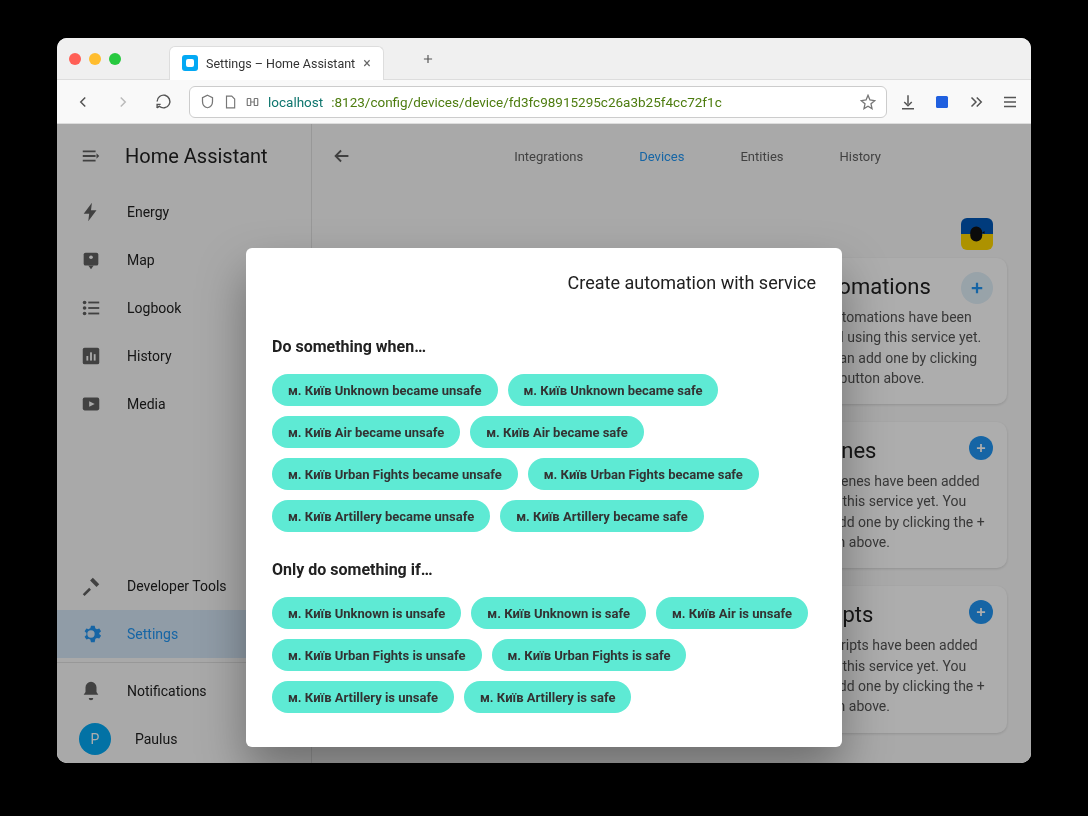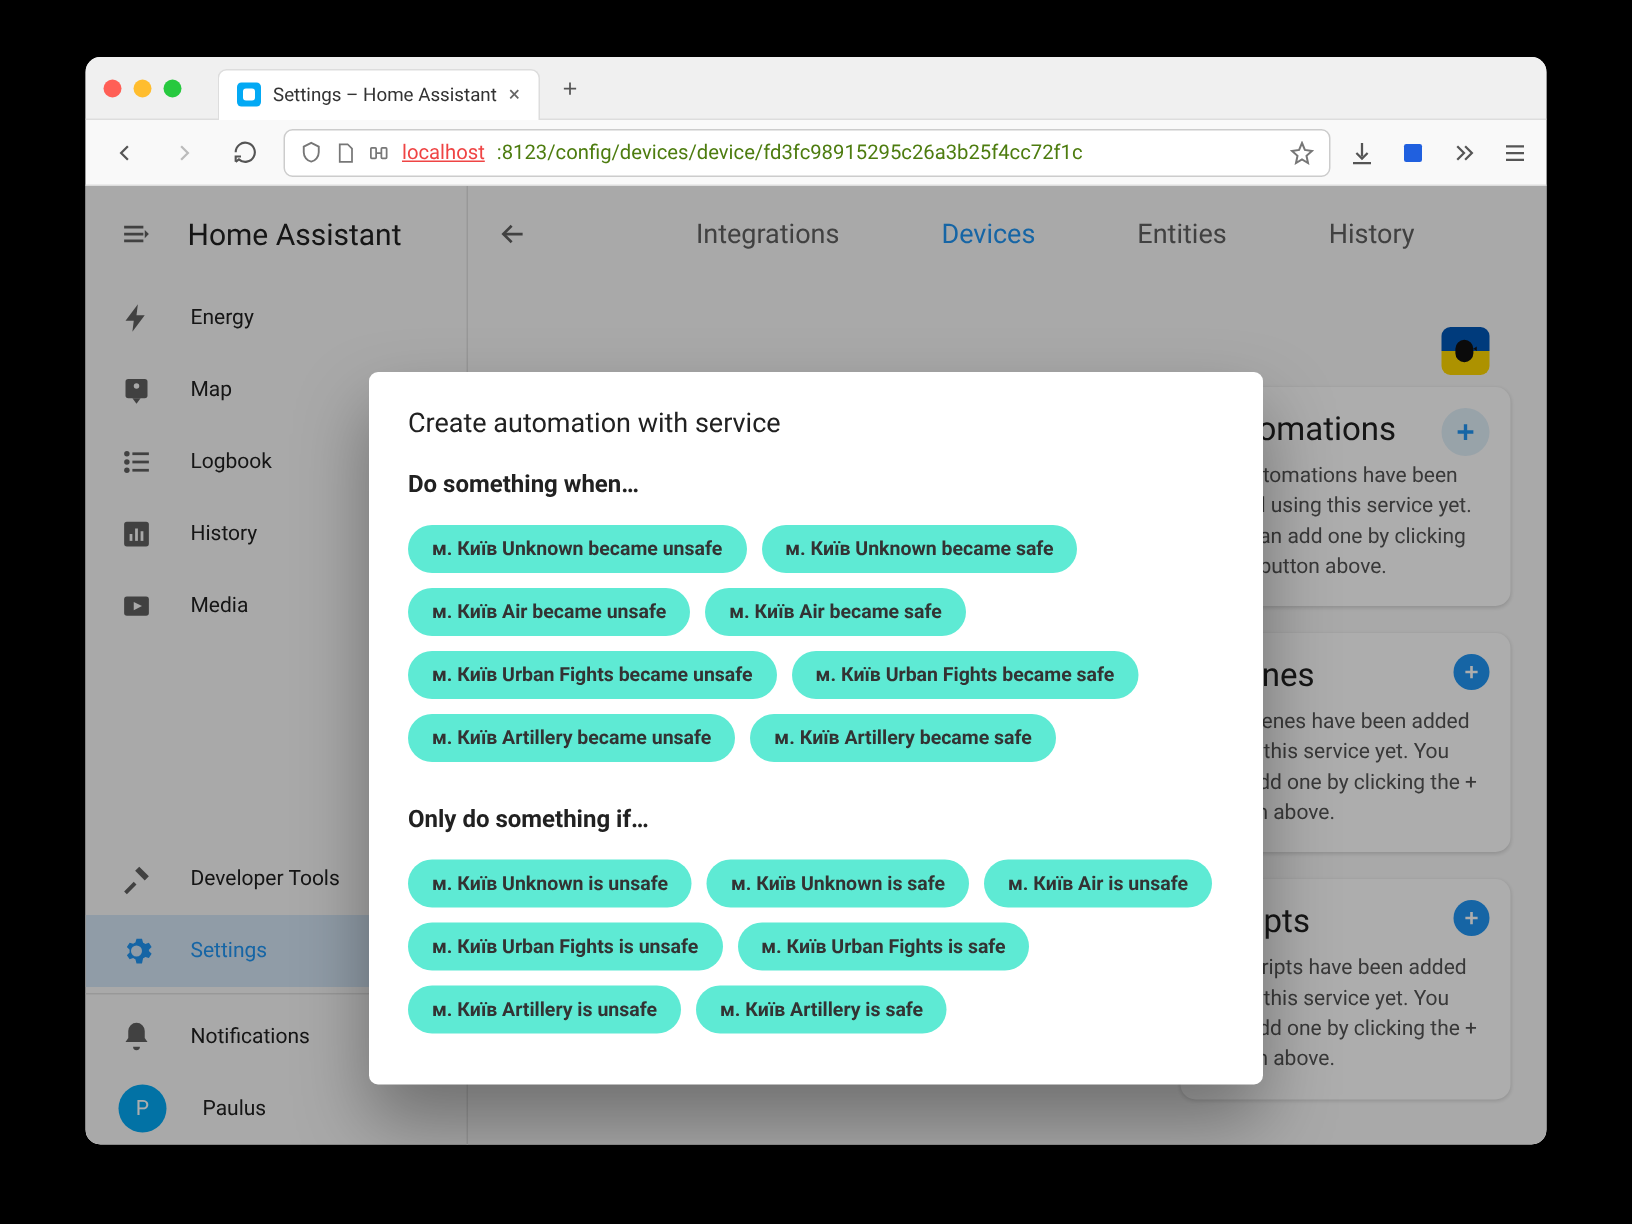--- a/index.html
+++ b/index.html
@@ -24,20 +24,21 @@
     display: flex; flex-direction: column;
     overflow: hidden;
   }
   
   .titlebar {
     height: 42px;
     background: #f0f0f0;
     border-bottom: 1px solid #ddd;
     display: flex; align-items: center;
     padding-left: 12px;
+    gap: 24px;
   }
   .traffic { display: flex; gap: 8px; margin-right: 24px; }
   .dot { width: 12px; height: 12px; border-radius: 50%; }
   .dot.r { background: #ff5f56; }
   .dot.y { background: #ffbd2e; }
   .dot.g { background: #27c93f; }
   .tab {
     display: flex; align-items: center; gap: 8px;
     background: #fff;
     border: 1px solid #ddd; border-bottom: none;
@@ -68,21 +69,21 @@
     height: 32px;
     background: #fff;
     border: 1px solid #ccc;
     border-radius: 6px;
     display: flex; align-items: center;
     padding: 0 10px; gap: 8px;
     font-size: 13.5px;
     color: #333;
     overflow: hidden; white-space: nowrap;
   }
-  .addr .host { color: #ef4444; text-decoration: underline; }
+  .addr .host { color: #0f766e; }
   .addr .path { color: #4d7c0f; }
   .addr-icons{display:flex;align-items:center;gap:8px;color:#777;}
   .right-tools{display:flex;align-items:center;gap:16px;color:#555;}
   
   .app { flex:1; display:flex; position:relative; overflow:hidden; }
   .sidebar {
     width: 255px;
     background: #fafafa;
     border-right: 1px solid #e0e0e0;
     display:flex;flex-direction:column;
@@ -94,21 +95,21 @@
   .sb-item{display:flex;align-items:center;gap:24px;height:48px;padding:0 16px 0 22px;font-size:14px;color:#212121;cursor:pointer;}
   .sb-item .icon{width:24px;height:24px;display:flex;align-items:center;justify-content:center;color:#616161;}
   .sb-item.active{background:#d4e6f7;color:#2196f3;}
   .sb-item.active .icon{color:#2196f3;}
   .sb-spacer{flex:1;}
   .avatar{width:32px;height:32px;border-radius:50%;background:#03a9f4;color:#fff;display:flex;align-items:center;justify-content:center;font-size:14px;}
   
   .main{flex:1;position:relative;background:#fafafa;display:flex;flex-direction:column;}
   .main-top{height:64px;display:flex;align-items:center;padding:0 16px;gap:24px;}
   .tabs{flex:1;display:flex;justify-content:center;gap:56px;}
-  .mtab{font-size:18px;color:#616161;padding:6px 0;cursor:pointer;margin-left:12px;}
+  .mtab{font-size:13px;color:#616161;padding:6px 0;cursor:pointer;}
   .mtab.active{color:#2196f3;}
   .main-body{flex:1;padding:16px 24px 24px 24px;display:flex;gap:24px;overflow:hidden;}
   .ghost-col{flex:1;}
   .right-col{width:220px;display:flex;flex-direction:column;gap:18px;}
   .card{background:#fff;border-radius:10px;box-shadow:0 1px 3px rgba(0,0,0,0.15);padding:16px 18px;position:relative;}
   .card h3{margin:0 0 8px 0;font-size:22px;font-weight:400;color:#212121;}
   .card p{margin:0;font-size:14px;color:#555;line-height:1.45;}
   .plus-badge{position:absolute;right:14px;top:14px;width:32px;height:32px;border-radius:50%;background:#e1f0fa;display:flex;align-items:center;justify-content:center;color:#2196f3;font-weight:bold;}
   .plus-badge.small{width:24px;height:24px;background:#2196f3;color:#fff;}
   .corner-badge{position:absolute;right:14px;top:14px;width:32px;height:32px;border-radius:6px;background:linear-gradient(to bottom,#0057b7 0%,#0057b7 50%,#ffd700 50%,#ffd700 100%);display:flex;align-items:center;justify-content:center;}
@@ -118,21 +119,21 @@
   .dialog{
     position:absolute;
     left:189px; top:124px;
     width:596px;
     background:#fff;
     border-radius:6px;
     box-shadow:0 24px 48px rgba(0,0,0,0.35);
     padding:24px 26px 16px 26px;
     display:flex;flex-direction:column;
   }
-  .dialog-title{font-size:18px;font-weight:400;color:#212121;margin:0 0 20px 0;}
+  .dialog-title{font-size:18px;font-weight:400;color:#212121;margin:0 0 44px 0;text-align:right;}
   .section-title{font-size:16px;font-weight:700;color:#212121;margin:0 0 18px 0;}
   .chips{display:flex;flex-wrap:wrap;gap:10px;margin-bottom:28px;}
   .chip{background:#5eead4;border-radius:20px;height:32px;padding:0 16px;display:flex;align-items:center;font-size:13px;color:#333;cursor:pointer;white-space:nowrap;font-weight:bold;}
   .chips.last{margin-bottom:18px;}
   svg{display:block;}
 </style>
 </head>
 <body>
 
 <div class="browser-window">

